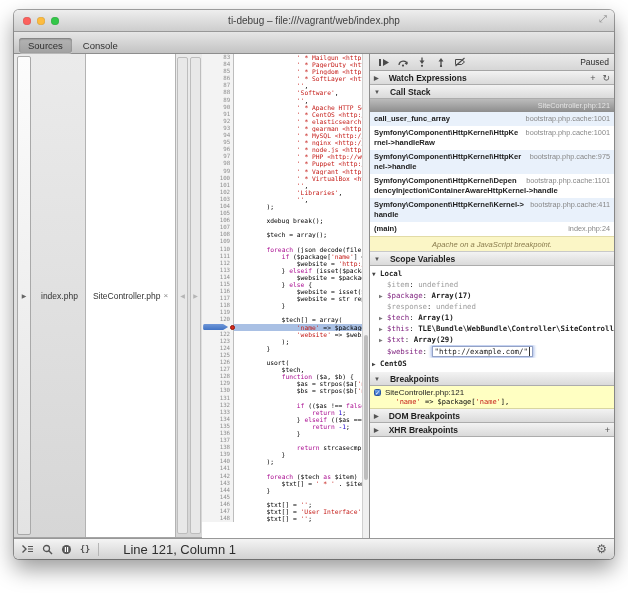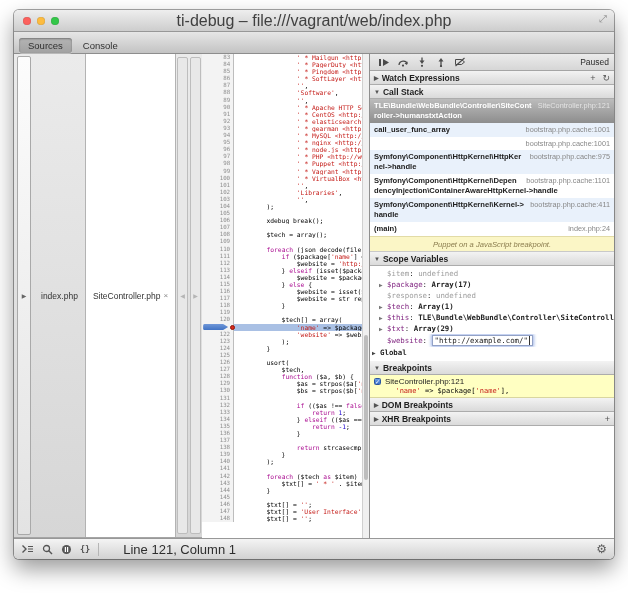--- a/index.html
+++ b/index.html
@@ -8,21 +8,21 @@
   .window { position:absolute; left:14px; top:10px; width:600px; height:549px;
     border-radius:5px; overflow:hidden; background:#fff; display:flex; flex-direction:column;
     box-shadow:0 0 0 1px rgba(0,0,0,.35), 0 10px 22px rgba(0,0,0,.4); }
 
   
   .titlebar { flex:0 0 22px; background:linear-gradient(#eeeeee,#cdcdcd); border-bottom:1px solid #979797;
     position:relative; display:flex; align-items:center; }
   .traffic { display:flex; gap:6px; margin-left:9px; z-index:2; }
   .light { width:8px; height:8px; border-radius:50%; box-shadow:inset 0 0 1px rgba(0,0,0,.4); }
   .light.red{background:#fc615d;} .light.yellow{background:#fdbc40;} .light.green{background:#34c749;}
-  .title { position:absolute; left:0; right:0; text-align:center; font-size:16px; color:#404040; }
+  .title { position:absolute; left:0; right:0; text-align:center; font-size:10px; color:#404040; }
   .fsbtn { position:absolute; right:7px; top:4px; color:#8a8a8a; font-size:10px; line-height:10px; }
 
   
   .toolbar { flex:0 0 22px; background:linear-gradient(#e6e6e6,#c3c3c3); border-bottom:1px solid #8d8d8d;
     display:flex; align-items:flex-end; padding-left:5px; }
   .tool-tab { font-size:9.5px; color:#303030; padding:2px 9px; margin-right:2px; border-radius:3px; }
   .tool-tab.active { background:linear-gradient(#b4b4b4,#a2a2a2); box-shadow:inset 0 1px 2px rgba(0,0,0,.35), 0 1px 0 rgba(255,255,255,.4); }
 
   
   .content { flex:1; display:flex; min-height:0; }
@@ -59,21 +59,21 @@
   .vthumb { position:absolute; left:1px; right:1px; top:58%; height:30%; border-radius:3px; background:#bdbdbd; }
 
   
   .debugbar { flex:0 0 17px; background:linear-gradient(#ebebeb,#d6d6d6); border-bottom:1px solid #a5a5a5;
     display:flex; align-items:center; padding:0 5px; gap:2px; }
   .dbg-btn { width:17px; height:13px; display:flex; align-items:center; justify-content:center; color:#4a4a4a; }
   .paused-label { margin-left:auto; font-size:8.5px; color:#2b2b2b; }
 
   .sections { flex:1; overflow:hidden; font-size:8px; }
   .sec-header { height:14px; background:linear-gradient(#f3f3f3,#dadada); border-bottom:1px solid #acacac;
-    display:flex; align-items:center; gap:3px; padding:0 4px; font-size:8.5px; font-weight:bold; color:#1f1f1f; }
+    display:flex; align-items:center; gap:10px; padding:0 4px; font-size:8.5px; font-weight:bold; color:#1f1f1f; }
   .sec-header .tri { font-size:6px; color:#555; }
   .hdr-actions { margin-left:auto; display:flex; gap:7px; color:#555; font-size:9px; font-weight:normal; }
 
   .frame { padding:2px 4px; line-height:1.25; overflow:hidden; }
   .frame .loc { float:right; color:#888; font-size:7.3px; margin-left:6px; }
   .frame .fn { font-weight:bold; color:#222; word-break:break-all; font-size:7.6px; }
   .frame.alt { background:#e9f1fb; }
   .frame.sel { background:linear-gradient(#bcbcbc,#8d8d8d); }
   .frame.sel .fn { color:#fff; } .frame.sel .loc { color:#e3e3e3; }
 
@@ -467,47 +467,51 @@
             <span>+</span>
             <span>↻</span>
           </span>
         </div>
 
         <div class="sec-header">
           <span class="tri">▼</span>
           <span>Call Stack</span>
         </div>
         <div id="call-stack">
-            <div class="frame sel"><span class="loc">SiteController.php:121</span><span class="fn">TLE\Bundle\WebBundle\Controller\SiteController-&gt;humanstxtAction</span></div>
+            <div class="frame sel"><span class="loc">SiteController.php:121</span></div>
             <div class="frame alt"><span class="loc">bootstrap.php.cache:1001</span><span class="fn">call_user_func_array</span></div>
-            <div class="frame"><span class="loc">bootstrap.php.cache:1001</span></div>
+            <div class="frame"><span class="loc">bootstrap.php.cache:1001</span><span class="fn">Symfony\Component\HttpKernel\HttpKernel-&gt;handleRaw</span></div>
             <div class="frame alt"><span class="loc">bootstrap.php.cache:975</span><span class="fn">Symfony\Component\HttpKernel\HttpKernel-&gt;handle</span></div>
             <div class="frame"><span class="loc">bootstrap.php.cache:1101</span><span class="fn">Symfony\Component\HttpKernel\DependencyInjection\ContainerAwareHttpKernel-&gt;handle</span></div>
             <div class="frame alt"><span class="loc">bootstrap.php.cache:411</span><span class="fn">Symfony\Component\HttpKernel\Kernel-&gt;handle</span></div>
             <div class="frame"><span class="loc">index.php:24</span><span class="fn">(main)</span></div>
           </div>
-        <div class="banner">Puppet on a JavaScript breakpoint.</div>
+        <div class="banner">Apache on a JavaScript breakpoint.</div>
 
         <div class="sec-header">
           <span class="tri">▼</span>
           <span>Scope Variables</span>
         </div>
         <div class="scope-body">
+          <div class="scope-row scope-hdr">
+            <span class="tri">▼</span>
+            <span>Local</span>
+          </div>
           <div id="scope-local">
               <div class="scope-row dim"><span class="vname">$item</span>: <span class="vval">undefined</span></div>
               <div class="scope-row"><span class="tri">▶</span><span class="vname">$package</span>: <span class="vval objv">Array(17)</span></div>
               <div class="scope-row dim"><span class="vname">$response</span>: <span class="vval">undefined</span></div>
               <div class="scope-row"><span class="tri">▶</span><span class="vname">$tech</span>: <span class="vval objv">Array(1)</span></div>
               <div class="scope-row"><span class="tri">▶</span><span class="vname">$this</span>: <span class="vval objv">TLE\Bundle\WebBundle\Controller\SiteController</span></div>
               <div class="scope-row"><span class="tri">▶</span><span class="vname">$txt</span>: <span class="vval objv">Array(29)</span></div>
               <div class="scope-row"><span class="vname">$website</span>: <span class="website-box">"http://example.com/"<span class="caret"></span></span></div>
             </div>
           <div class="scope-row scope-hdr">
             <span class="tri">▶</span>
-            <span>Global</span>
+            <span>CentOS</span>
           </div>
         </div>
 
         <div class="sec-header">
           <span class="tri">▼</span>
           <span>Breakpoints</span>
         </div>
         <div class="bp-entry">
           <div class="bp-line1">
             <span class="checkbox">✓</span>

